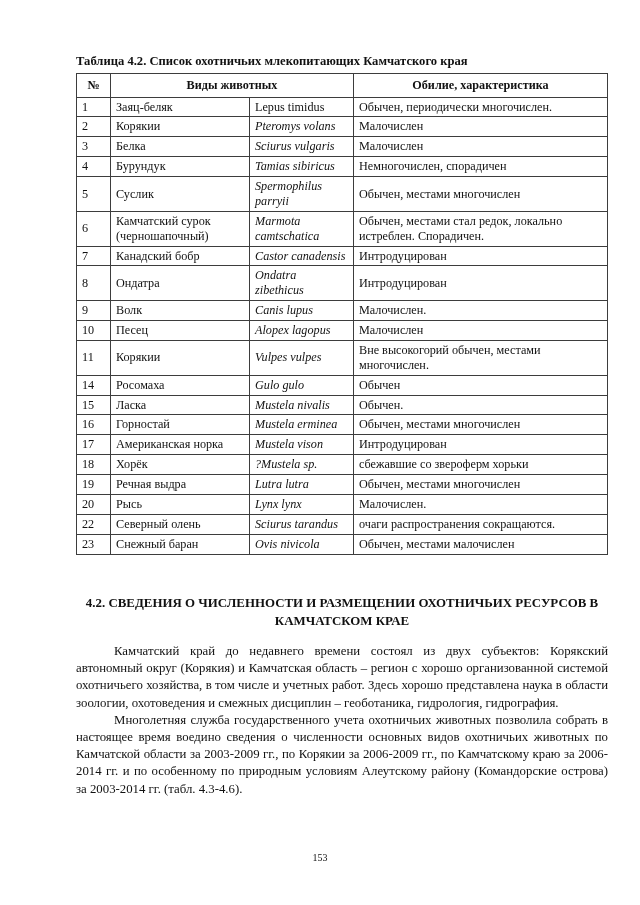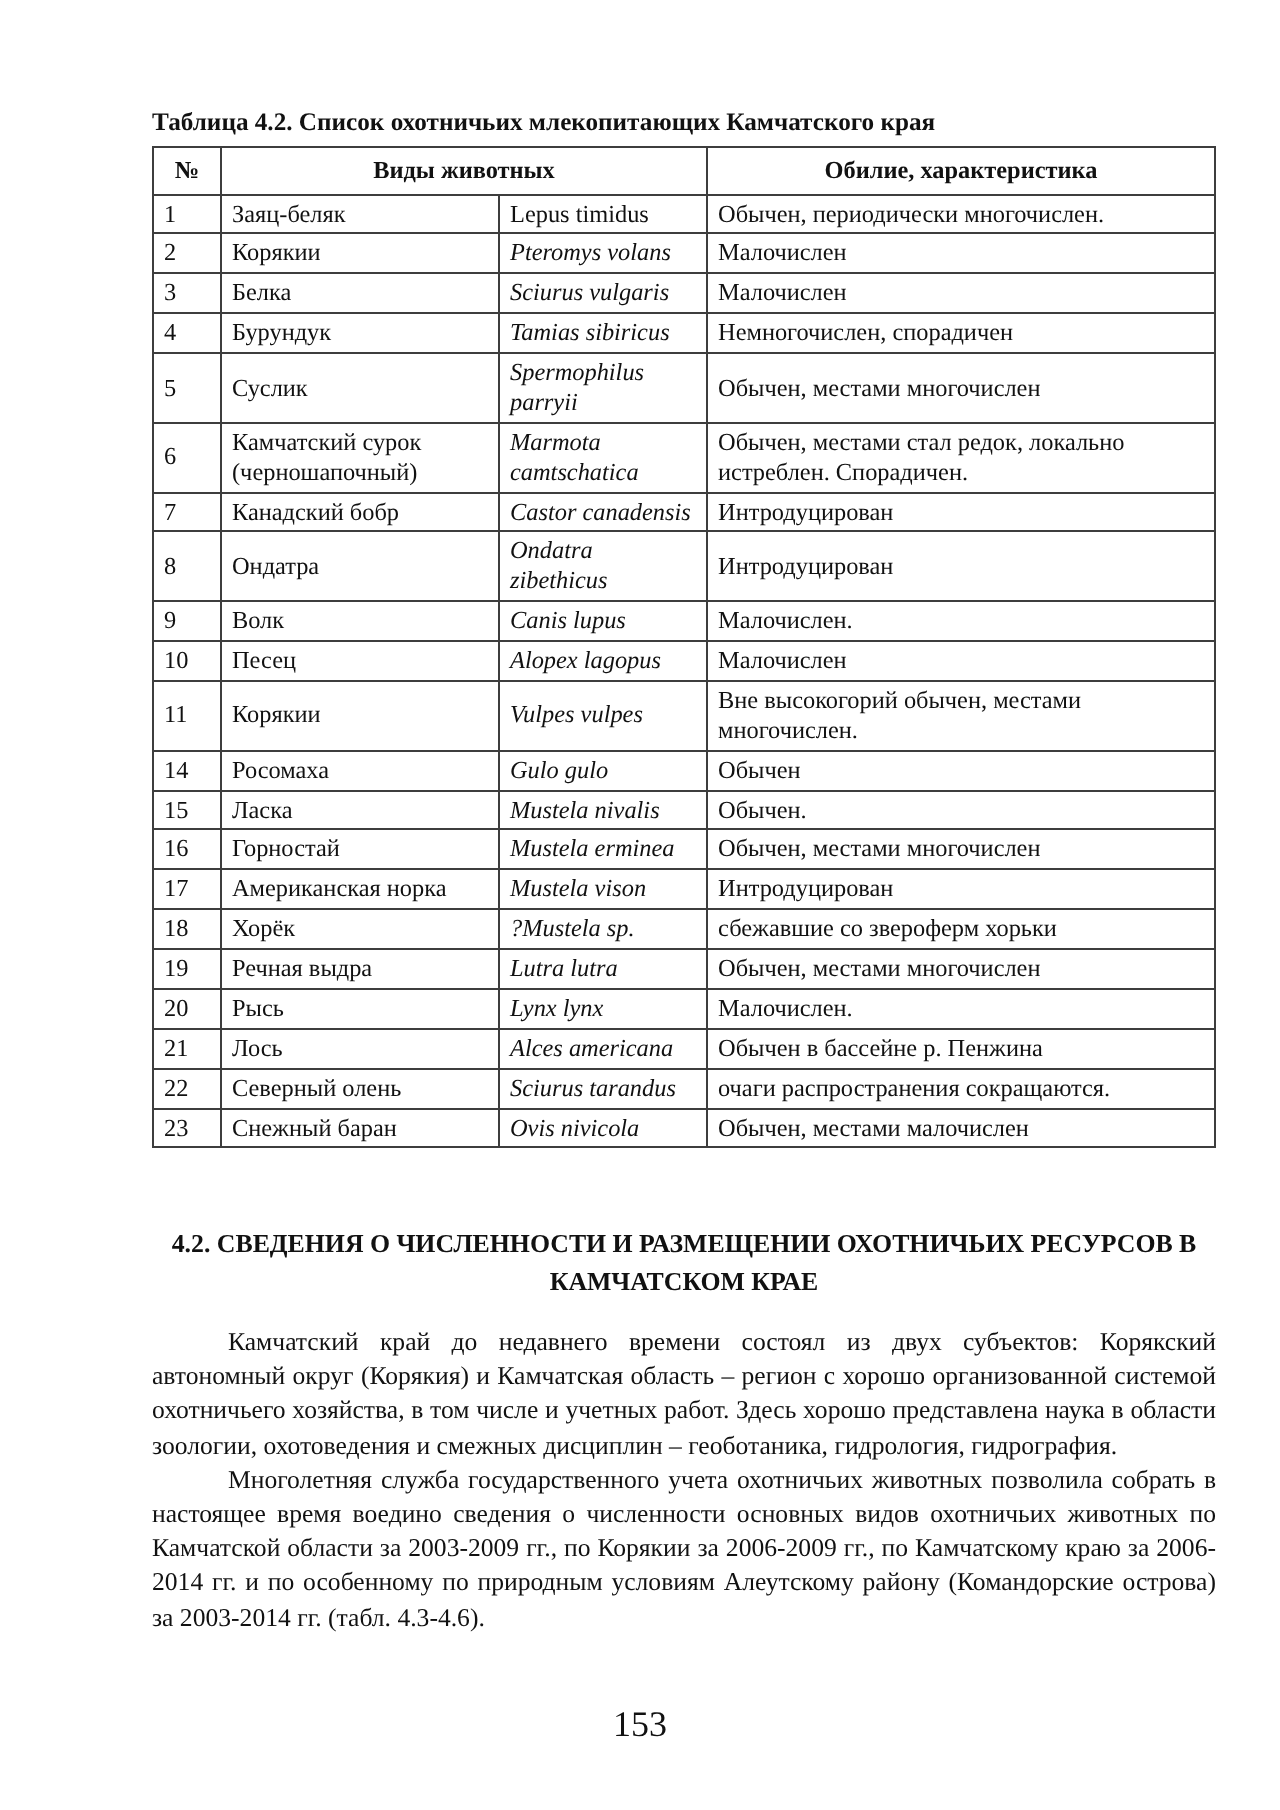--- a/index.html
+++ b/index.html
@@ -64,21 +64,21 @@
     text-align: justify;
     text-indent: 38px;
     margin: 0;
   }
   .page-number {
     position: absolute;
     left: 0;
     top: 852px;
     width: 640px;
     text-align: center;
-    font-size: 18px;
+    font-size: 10px;
   }
 </style>
 </head>
 <body>
 
 <div class="page">
 
   <p class="table-caption">Таблица 4.2. Список охотничьих млекопитающих Камчатского края</p>
 
   <table class="species">
@@ -198,26 +198,20 @@
       <td class="cell-lat">Lutra lutra</td>
       <td class="cell-abundance">Обычен, местами многочислен</td>
     </tr>
         <tr>
       <td class="cell-num">20</td>
       <td class="cell-ru">Рысь</td>
       <td class="cell-lat">Lynx lynx</td>
       <td class="cell-abundance">Малочислен.</td>
     </tr>
         <tr>
-      <td class="cell-num">21</td>
-      <td class="cell-ru">Лось</td>
-      <td class="cell-lat">Alces americana</td>
-      <td class="cell-abundance">Обычен в бассейне р. Пенжина</td>
-    </tr>
-        <tr>
       <td class="cell-num">22</td>
       <td class="cell-ru">Северный олень</td>
       <td class="cell-lat">Sciurus tarandus</td>
       <td class="cell-abundance">очаги распространения сокращаются.</td>
     </tr>
         <tr>
       <td class="cell-num">23</td>
       <td class="cell-ru">Снежный баран</td>
       <td class="cell-lat">Ovis nivicola</td>
       <td class="cell-abundance">Обычен, местами малочислен</td>

